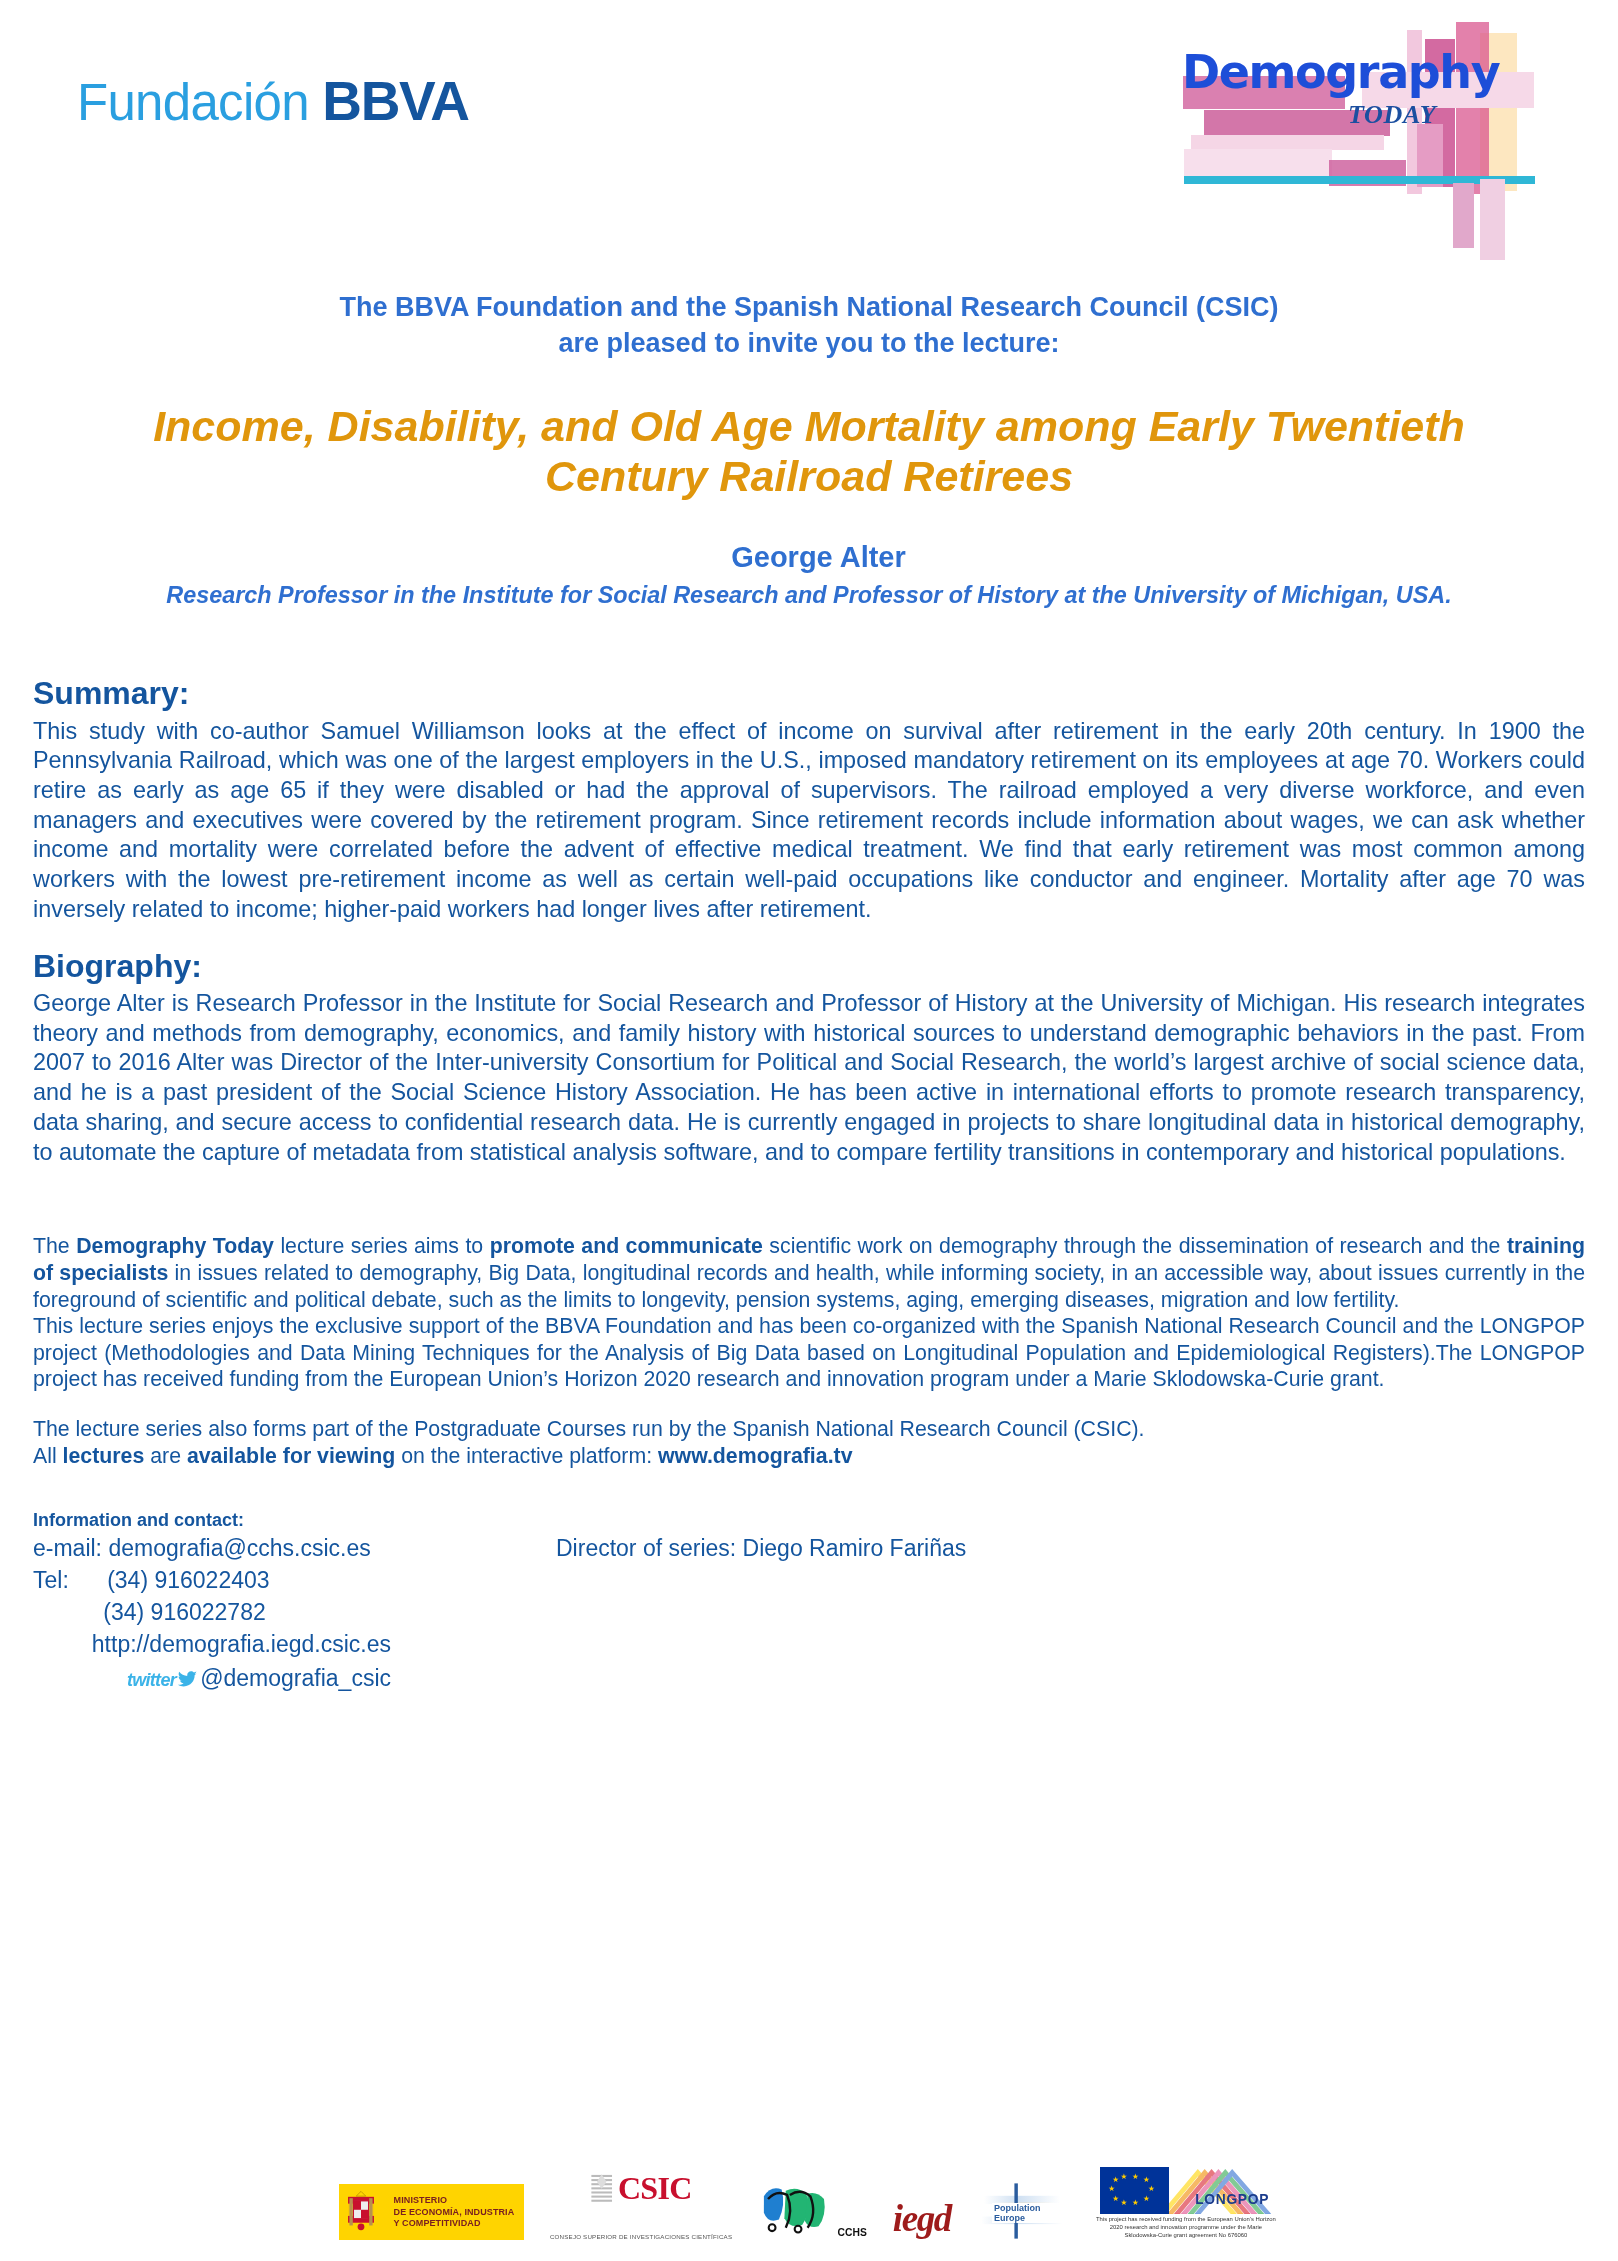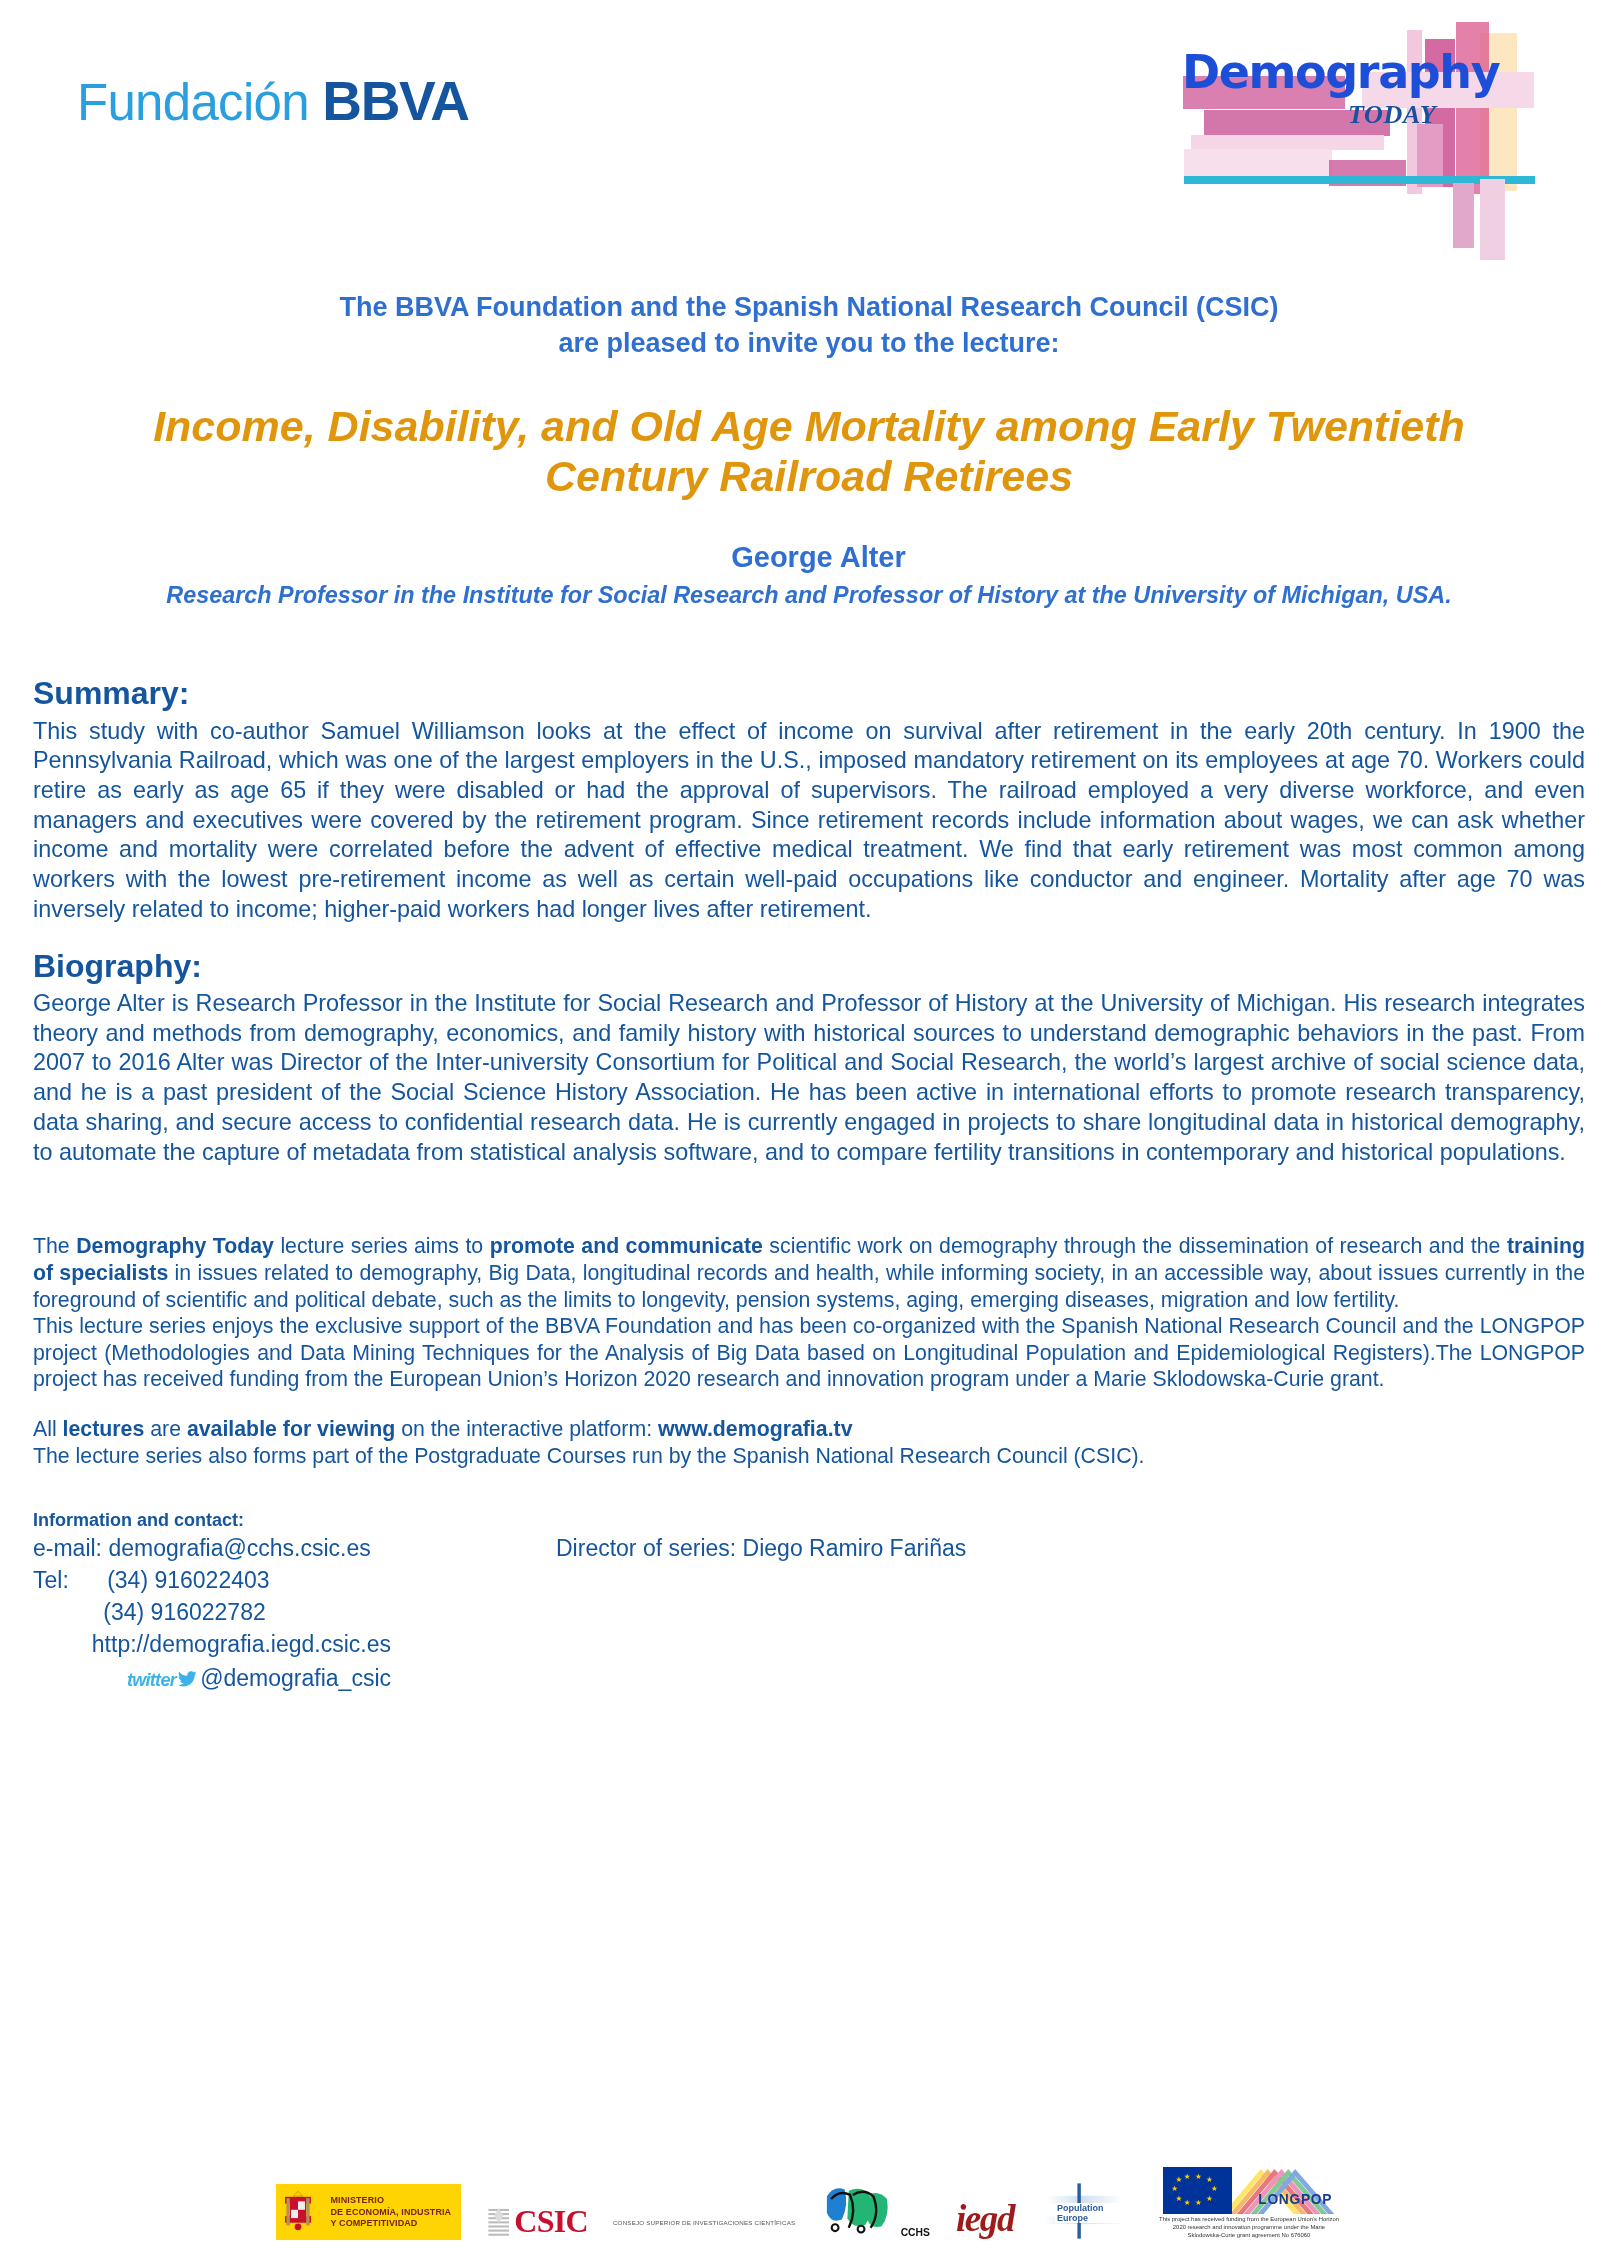--- a/index.html
+++ b/index.html
@@ -190,21 +190,21 @@
   .min-text {
     font-size: 9px;
     line-height: 1.25;
     color: #7a2020;
     font-weight: bold;
     letter-spacing: 0.1px;
     white-space: pre-line;
   }
   .coat { width: 32px; height: 45px; }
 
-  .logo-csic { display: flex; flex-direction: row; align-items: center; gap: 25px; }
+  .logo-csic { display: flex; flex-direction: column; align-items: center; gap: 25px; }
   .csic-row { display: flex; align-items: center; gap: 4.1px; }
   .csic-word { font-size: 32px; font-weight: bold; color: #c8102e; letter-spacing: -0.7px;
                font-family: "Liberation Serif", serif; }
   .csic-sub { font-size: 6.2px; color: #555; letter-spacing: 0.2px; margin-top: 1.4px; }
 
   .logo-cchs { display: flex; align-items: flex-end; gap: 3.4px; }
   .cchs-label { font-size: 10.3px; font-weight: bold; color: #111; margin-bottom: 2.8px; }
 
   .logo-iegd { font-size: 37px; color: #9e1b1b; font-style: italic; font-weight: bold;
                font-family: "Liberation Serif", serif; letter-spacing: -1.4px; }
@@ -275,23 +275,23 @@
   <div class="para">George Alter is Research Professor in the Institute for Social Research and Professor of History at the University of Michigan. His research integrates theory and methods from demography, economics, and family history with historical sources to understand demographic behaviors in the past. From 2007 to 2016 Alter was Director of the Inter-university Consortium for Political and Social Research, the world’s largest archive of social science data, and he is a past president of the Social Science History Association.  He has been active in international efforts to promote research transparency, data sharing, and secure access to confidential research data.  He is currently engaged in projects to share longitudinal data in historical demography, to automate the capture of metadata from statistical analysis software, and to compare fertility transitions in contemporary and historical populations.</div>
 
   <div class="spacer-lg"></div>
 
   <div class="para compact"><span>The </span><span class="b">Demography Today</span><span> lecture series aims to </span><span class="b">promote and communicate</span><span> scientific work on demography through the dissemination of research and the </span><span class="b">training of specialists</span><span> in issues related to demography, Big Data, longitudinal records and health, while informing society, in an accessible way, about issues currently in the foreground of scientific and political debate, such as the limits to longevity, pension systems, aging, emerging diseases, migration and low fertility.</span></div>
 
   <div class="para compact">This lecture series enjoys the exclusive support of the BBVA Foundation and has been co-organized with the Spanish National Research Council and the LONGPOP project (Methodologies and Data Mining Techniques for the Analysis of Big Data based on Longitudinal Population and Epidemiological Registers).The LONGPOP project has received funding from the European Union’s Horizon 2020 research and innovation program under a Marie Sklodowska-Curie grant.</div>
 
   <div class="spacer-sm"></div>
 
+  <div class="para compact">The lecture series also forms part of the Postgraduate Courses run by the Spanish National Research Council (CSIC).</div>
+
   <div class="para compact"><span>All </span><span class="b">lectures</span><span> are </span><span class="b">available for viewing</span><span> on the interactive platform: </span><span class="b">www.demografia.tv</span></div>
-
-  <div class="para compact">The lecture series also forms part of the Postgraduate Courses run by the Spanish National Research Council (CSIC).</div>
 
   <div class="spacer-md"></div>
 
   <div class="contact-head">Information and contact:</div>
   <div class="contact-grid">
     <div class="contact-col-left">
       <div>e-mail: demografia@cchs.csic.es</div>
       <div class="tel-row"><span>Tel:</span><span>&nbsp;&nbsp;&nbsp;&nbsp;&nbsp;&nbsp;</span><span>(34) 916022403</span></div>
       <div class="tel-row"><span>&nbsp;&nbsp;&nbsp;&nbsp;&nbsp;&nbsp;&nbsp;&nbsp;&nbsp;&nbsp;&nbsp;</span><span>(34) 916022782</span></div>
     </div><div class="contact-col-mid">

